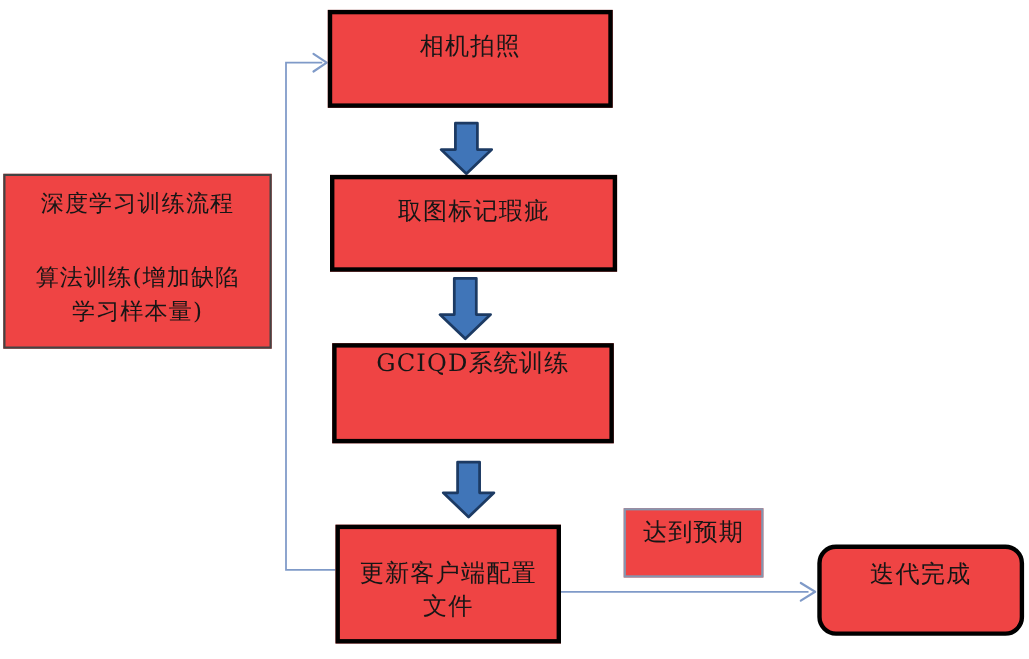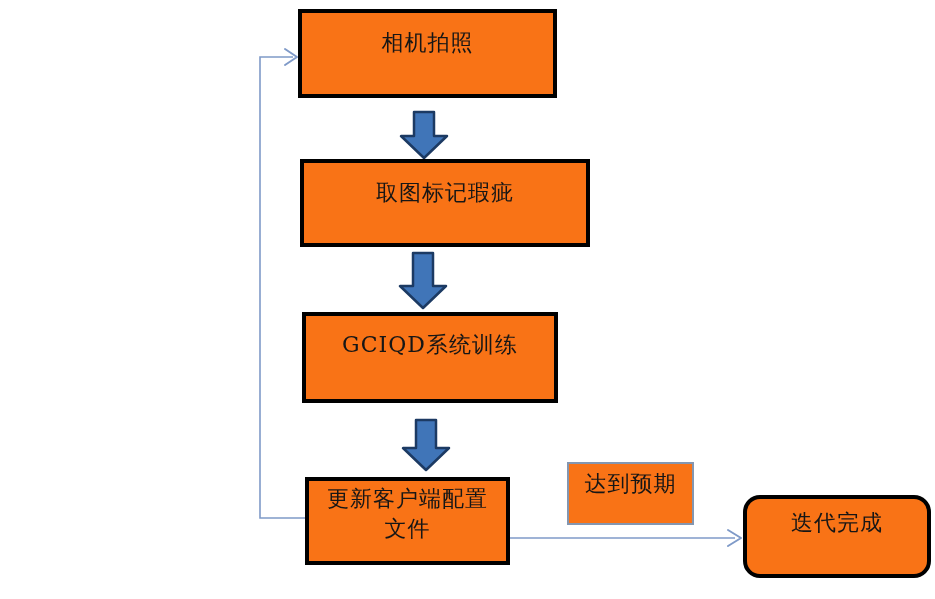--- a/index.html
+++ b/index.html
@@ -8,21 +8,21 @@
     width:935px;height:599px;
     background:#ffffff;
     font-family:"DejaVu Serif","Liberation Serif",serif;
     color:#161616;
     overflow:hidden;
   }
   .overlay{position:absolute;left:0;top:0;z-index:1;}
   .box{
     position:absolute;
     box-sizing:border-box;
-    background:#f97316;
+    background:#ef4444;
     text-align:center;
     z-index:2;
   }
   .thick{border:4px solid #000000;}
   .step-label{
     font-size:22px;
     letter-spacing:1px;
     white-space:pre-line;
     line-height:30px;
   }
@@ -34,23 +34,23 @@
   }
   .note .nline{margin:0;}
   .condition{
     border:2px solid #8496b0;
     font-size:22px;
     letter-spacing:1px;
     font-family:Liberation Mono, monospace;
   }
   
   #step1{left:298px;top:9px;width:259px;height:89px;padding-top:15px;}
-  #step2{left:300px;top:159px;width:290px;height:88px;padding-top:15px;}
-  #step3{left:302px;top:312px;width:256px;height:91px;padding-top:14px;}
-  #step4{left:305px;top:477px;width:205px;height:88px;padding-top:3px;}
+  #step2{left:300px;top:159px;width:261px;height:88px;padding-top:15px;}
+  #step3{left:302px;top:312px;width:256px;height:91px;}
+  #step4{left:305px;top:477px;width:205px;height:108px;padding-top:26px;}
   #note-box{left:3px;top:158px;width:244px;height:159px;padding-top:10px;}
   #note-line2{margin-top:36px;}
   #condition-box{left:567px;top:462px;width:127px;height:63px;padding-top:5px;}
   #done-box{left:743px;top:495px;width:188px;height:83px;padding-top:9px;border-radius:17px;}
 </style>
 </head>
 <body>
 
 <div class="canvas">
 
@@ -60,20 +60,25 @@
     <path d="M285,49 L297,57 L285,65" fill="none" stroke-width="2" stroke-linecap="round" stroke-linejoin="round" stroke="#7f9ac8"></path>
 
     <line x1="510" y1="538" x2="735" y2="538" stroke-width="1.6" stroke="#7f9ac8"></line>
     <path d="M728,530 L741,538 L728,546" fill="none" stroke-width="2" stroke-linecap="round" stroke-linejoin="round" stroke="#7f9ac8"></path>
 
     <polygon points="414,112 434,112 434,136 447,136 424,158 401,136 414,136" stroke-width="2.5" stroke-linejoin="round" fill="#4075b8" stroke="#1c3a63"></polygon>
     <polygon points="413,253 433,253 433,286 446,286 423,308 400,286 413,286" stroke-width="2.5" stroke-linejoin="round" fill="#4075b8" stroke="#1c3a63"></polygon>
     <polygon points="416,420 436,420 436,448 449,448 426,470 403,448 416,448" stroke-width="2.5" stroke-linejoin="round" fill="#4075b8" stroke="#1c3a63"></polygon>
   </svg>
 
+  <div class="box note" id="note-box">
+    <p class="nline" id="note-line1">深度学习训练流程</p>
+    <p class="nline" id="note-line2">算法训练(增加缺陷</p>
+    <p class="nline" id="note-line3">学习样本量)</p>
+  </div>
 
   <div class="box thick step-label" id="step1">相机拍照</div>
 
   <div class="box thick step-label" id="step2">取图标记瑕疵</div>
 
   <div class="box thick step-label" id="step3">GCIQD系统训练</div>
 
   <div class="box thick step-label" id="step4">更新客户端配置
 文件</div>
 

